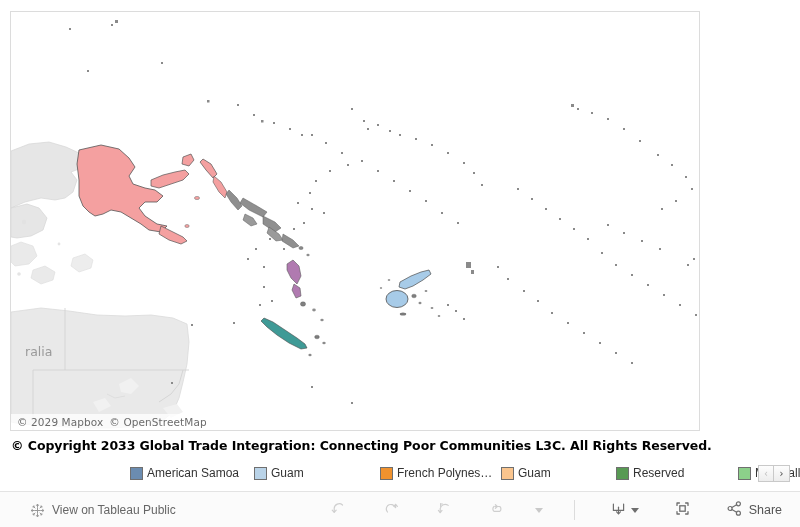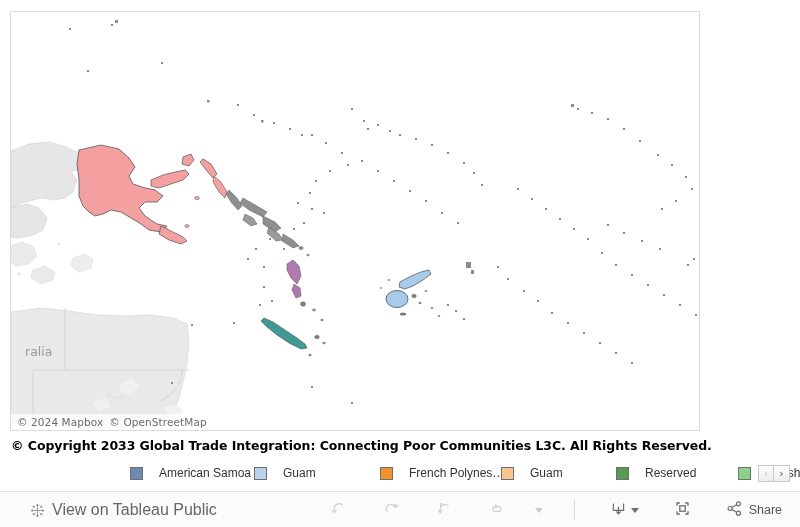--- a/index.html
+++ b/index.html
@@ -92,21 +92,21 @@
     color: #333333;
     font-family: "Liberation Sans", sans-serif;
     white-space: nowrap;
     margin-top: 45px;
   }
   .legend-item {
     position: absolute;
     top: 3px;
     display: flex;
     align-items: flex-end;
-    gap: 16px;
+    gap: 4px;
     white-space: nowrap;
     padding-left: 36px;
   }
   .legend-swatch {
     width: 13px;
     height: 13px;
     border: 1px solid #6f6f6f;
     box-sizing: border-box;
     flex: 0 0 auto;
   }
@@ -154,21 +154,21 @@
   .tb-left {
     position: absolute;
     left: 30px;
     top: 0;
     height: 36px;
     display: flex;
     align-items: center;
     gap: 7px;
   }
   .tb-left-label {
-    font-size: 16px;
+    font-size: 12px;
     color: #666666;
     font-family: "Liberation Sans", sans-serif;
     white-space: nowrap;
   }
   .tb-right {
     position: absolute;
     right: 12px;
     top: 0;
     height: 36px;
     display: flex;
@@ -436,21 +436,21 @@
           <rect x="340" y="390" width="2" height="2"></rect>
           <rect x="76" y="58" width="2" height="2"></rect>
           <rect x="58" y="16" width="2" height="2"></rect>
         </g>
 
         <text x="14" y="344" font-family="DejaVu Sans, sans-serif" font-size="12.5" fill="#9a9a9a">ralia</text>
       </svg>
     </div>
 
     <div class="map-attrib">
-      <span>© 2024 Mapbox</span><span>© OpenStreetMap</span>
+      <span>© 2029 Mapbox</span><span>© OpenStreetMap</span>
     </div>
   </div>
 
   <div class="caption">© Copyright 2033 Global Trade Integration: Connecting Poor Communities L3C. All Rights Reserved.</div>
 
   <div class="legend">
     <div class="legend-title">Country</div>
 
     <div class="legend-item" style="left:84px">
       <span class="legend-swatch" style="background:#6b8cb0"></span>

